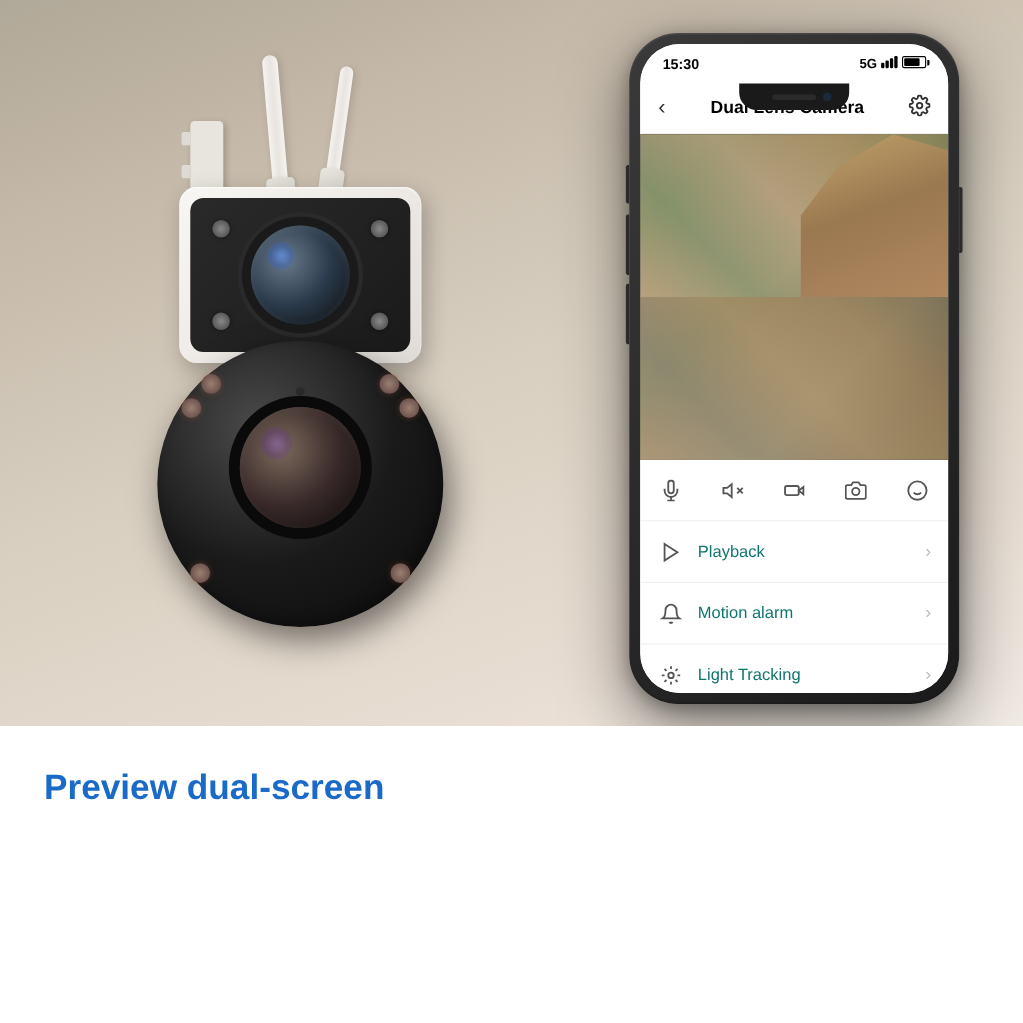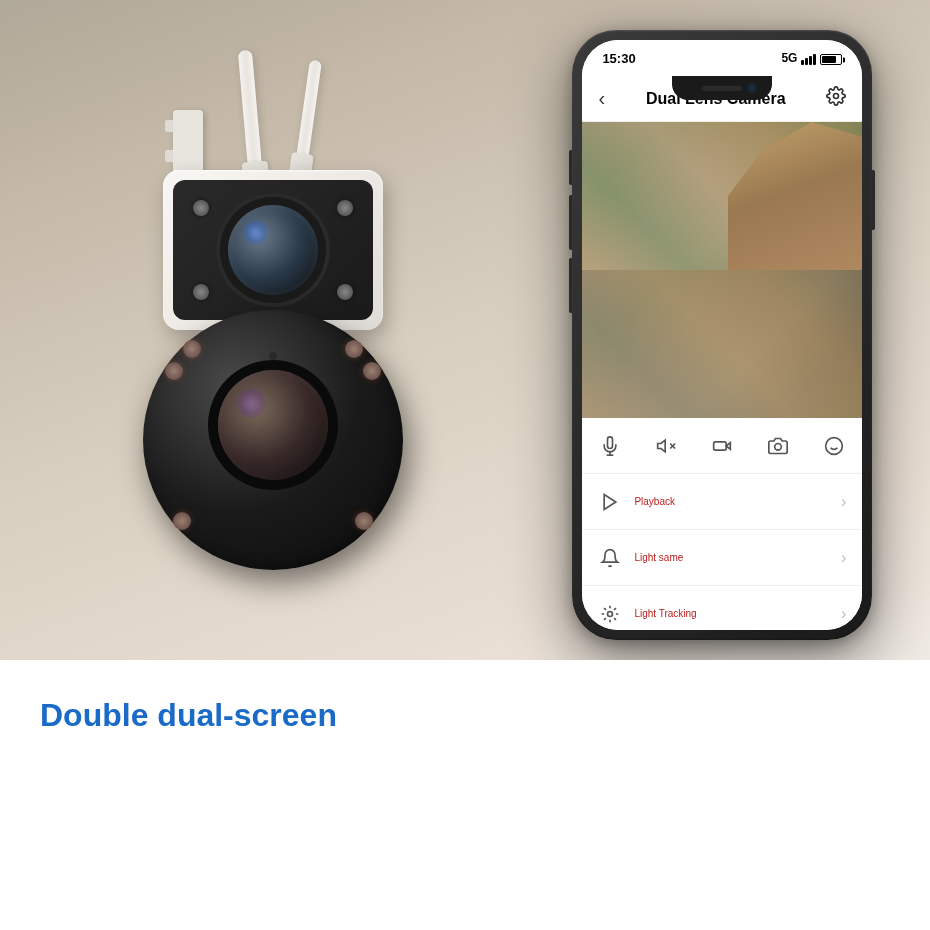--- a/index.html
+++ b/index.html
@@ -314,21 +314,21 @@
       font-size: 13px;
       font-weight: 600;
     }
     .status-time {
       font-size: 13px;
       font-weight: 700;
       color: #000;
     }
     .status-right {
       display: flex;
-      align-items: flex-end;
+      align-items: flex-start;
       gap: 4px;
       font-size: 11px;
       color: #000;
     }
     .signal-bars {
       display: flex;
       gap: 1px;
       align-items: flex-end;
     }
     .signal-bar {
@@ -498,22 +498,22 @@
     .menu-icon {
       width: 24px;
       height: 24px;
       display: flex;
       align-items: center;
       justify-content: center;
       color: #555;
       font-size: 16px;
     }
     .menu-label {
-      font-size: 10px;
-      color: #b91c1c;
+      font-size: 15px;
+      color: #0f766e;
     }
     .menu-chevron {
       color: #bbb;
       font-size: 16px;
     }
 
     
     .bottom-section {
       height: 270px;
       background: white;
@@ -718,21 +718,21 @@
               </div>
 
               <div class="menu-item">
                 <div class="menu-item-left">
                   <div class="menu-icon">
                     <svg width="20" height="20" viewBox="0 0 24 24" fill="none" stroke="#555" stroke-width="2">
                       <path d="M18 8A6 6 0 0 0 6 8c0 7-3 9-3 9h18s-3-2-3-9"></path>
                       <path d="M13.73 21a2 2 0 0 1-3.46 0"></path>
                     </svg>
                   </div>
-                  <span class="menu-label">Light same</span>
+                  <span class="menu-label">Motion alarm</span>
                 </div>
                 <span class="menu-chevron">›</span>
               </div>
 
               <div class="menu-item">
                 <div class="menu-item-left">
                   <div class="menu-icon">
                     <svg width="20" height="20" viewBox="0 0 24 24" fill="none" stroke="#555" stroke-width="2">
                       <circle cx="12" cy="12" r="3"></circle>
                       <path d="M2 12h3"></path>
@@ -753,18 +753,18 @@
 
           </div>
         </div>
       </div>
     </div>
   </div>
 
   <div class="bottom-section">
     <div class="text-content">
       <div class="main-title">
-        <span>Double dual-screen</span><br>
+        <span>Preview dual-screen</span><br>
       </div>
     </div>
   </div>
 
 </div>
 
 </body></html>

